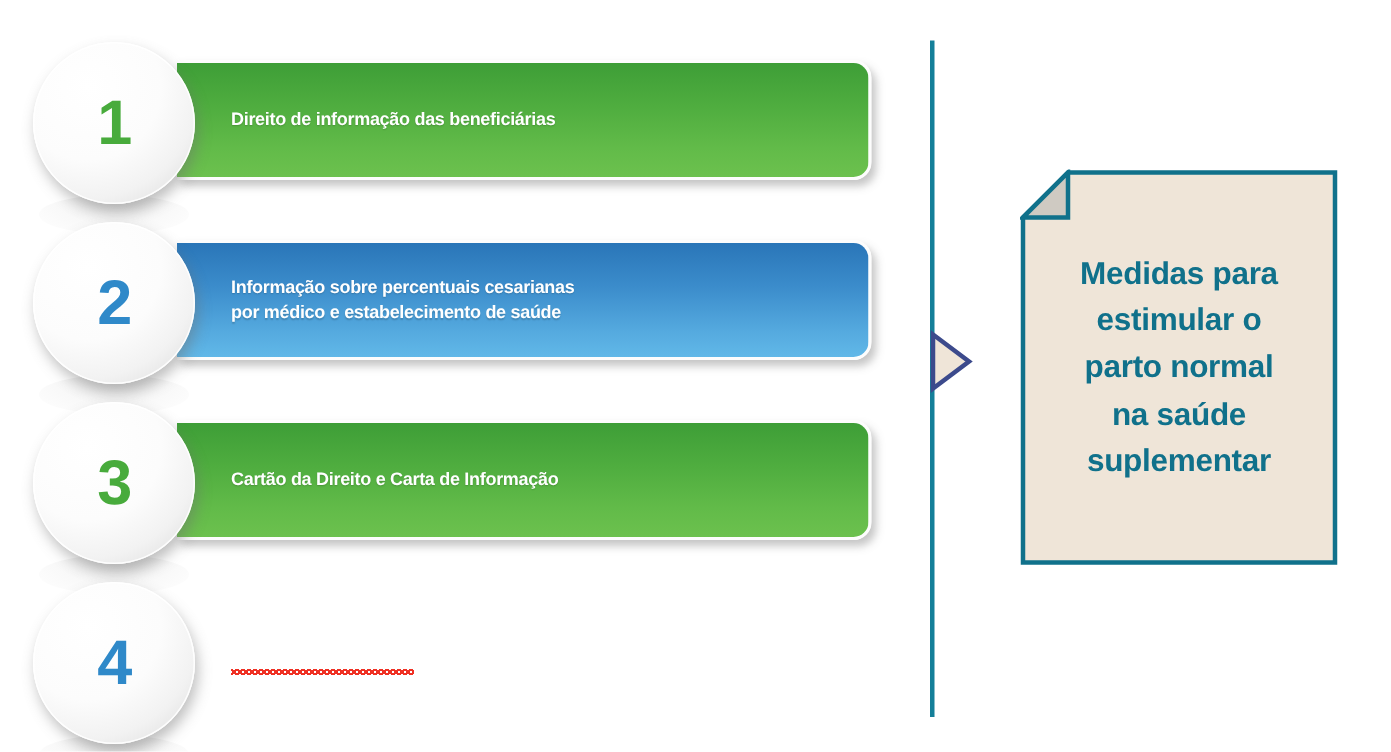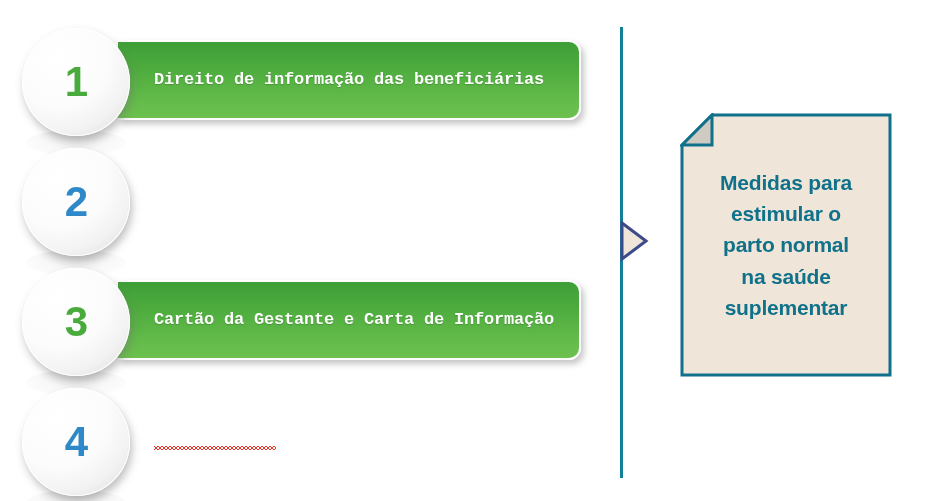--- a/index.html
+++ b/index.html
@@ -64,23 +64,23 @@
 
   .step-bar.green {
     background: linear-gradient(to bottom, #3e9e37 0%, #4fad3f 38%, #62bb49 75%, #6cc14e 100%);
   }
   .step-bar.blue {
     background: linear-gradient(to bottom, #2a76b8 0%, #3b8ccb 38%, #55aadf 78%, #61b8e8 100%);
   }
 
   .step-label {
     color: #ffffff;
-    font-family: Liberation Mono, monospace;
+    font-family: Liberation Sans, sans-serif;
     font-weight: bold;
-    font-size: 17px;
+    font-size: 12px;
     line-height: 1.42;
     letter-spacing: -0.2px;
     padding-left: 36px;
     padding-right: 14px;
     text-shadow: 0 1px 1px rgba(0,0,0,0.18);
     white-space: pre-line;
   }
 
   .step-label.underlined {
     text-decoration: underline;
@@ -212,29 +212,33 @@
       <div class="step-bar green">
         <div class="step-label">Direito de informação das beneficiárias</div>
       </div>
       <div class="step-circle">
         <span class="step-number green">1</span>
       </div>
     </div>
 
     <div class="step step-2">
       <div class="circle-reflection"></div>
+      <div class="step-bar blue">
+        <div class="step-label">Informação sobre percentuais cesarianas
+por médico e estabelecimento de saúde</div>
+      </div>
       <div class="step-circle">
         <span class="step-number blue">2</span>
       </div>
     </div>
 
     <div class="step step-3">
       <div class="circle-reflection"></div>
       <div class="step-bar green">
-        <div class="step-label">Cartão da Gestante e Carta de Informação</div>
+        <div class="step-label">Cartão da Direito e Carta de Informação</div>
       </div>
       <div class="step-circle">
         <span class="step-number green">3</span>
       </div>
     </div>
 
     <div class="step step-4">
       <div class="circle-reflection"></div>
       <div class="step-circle">
         <span class="step-number blue">4</span>

